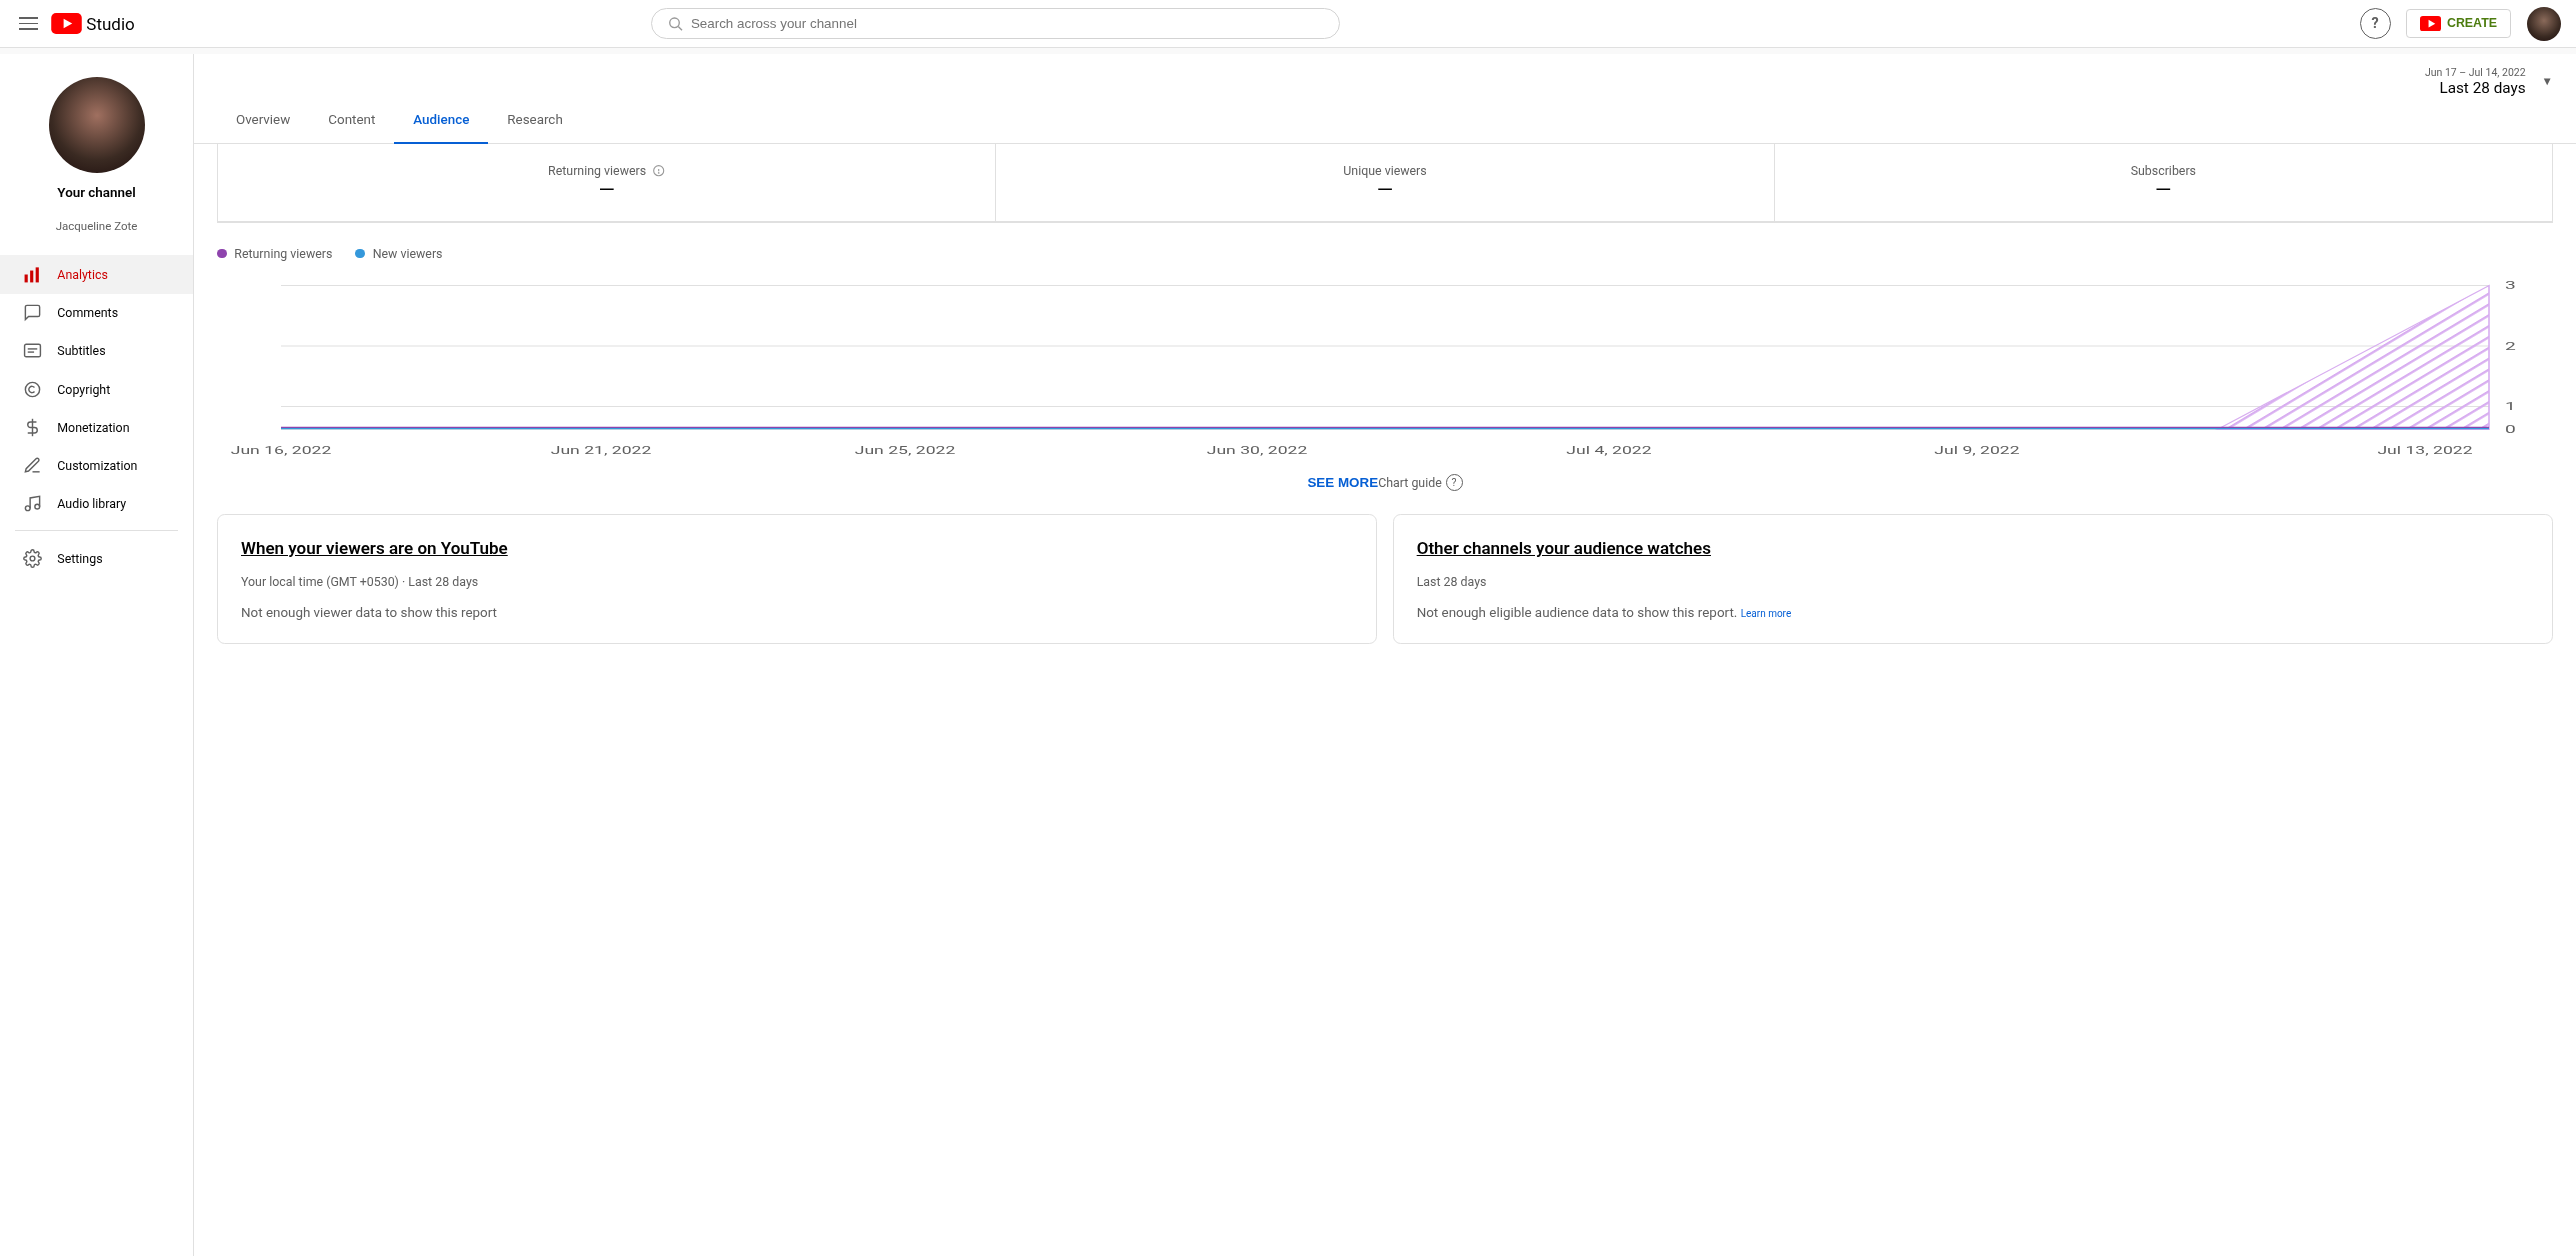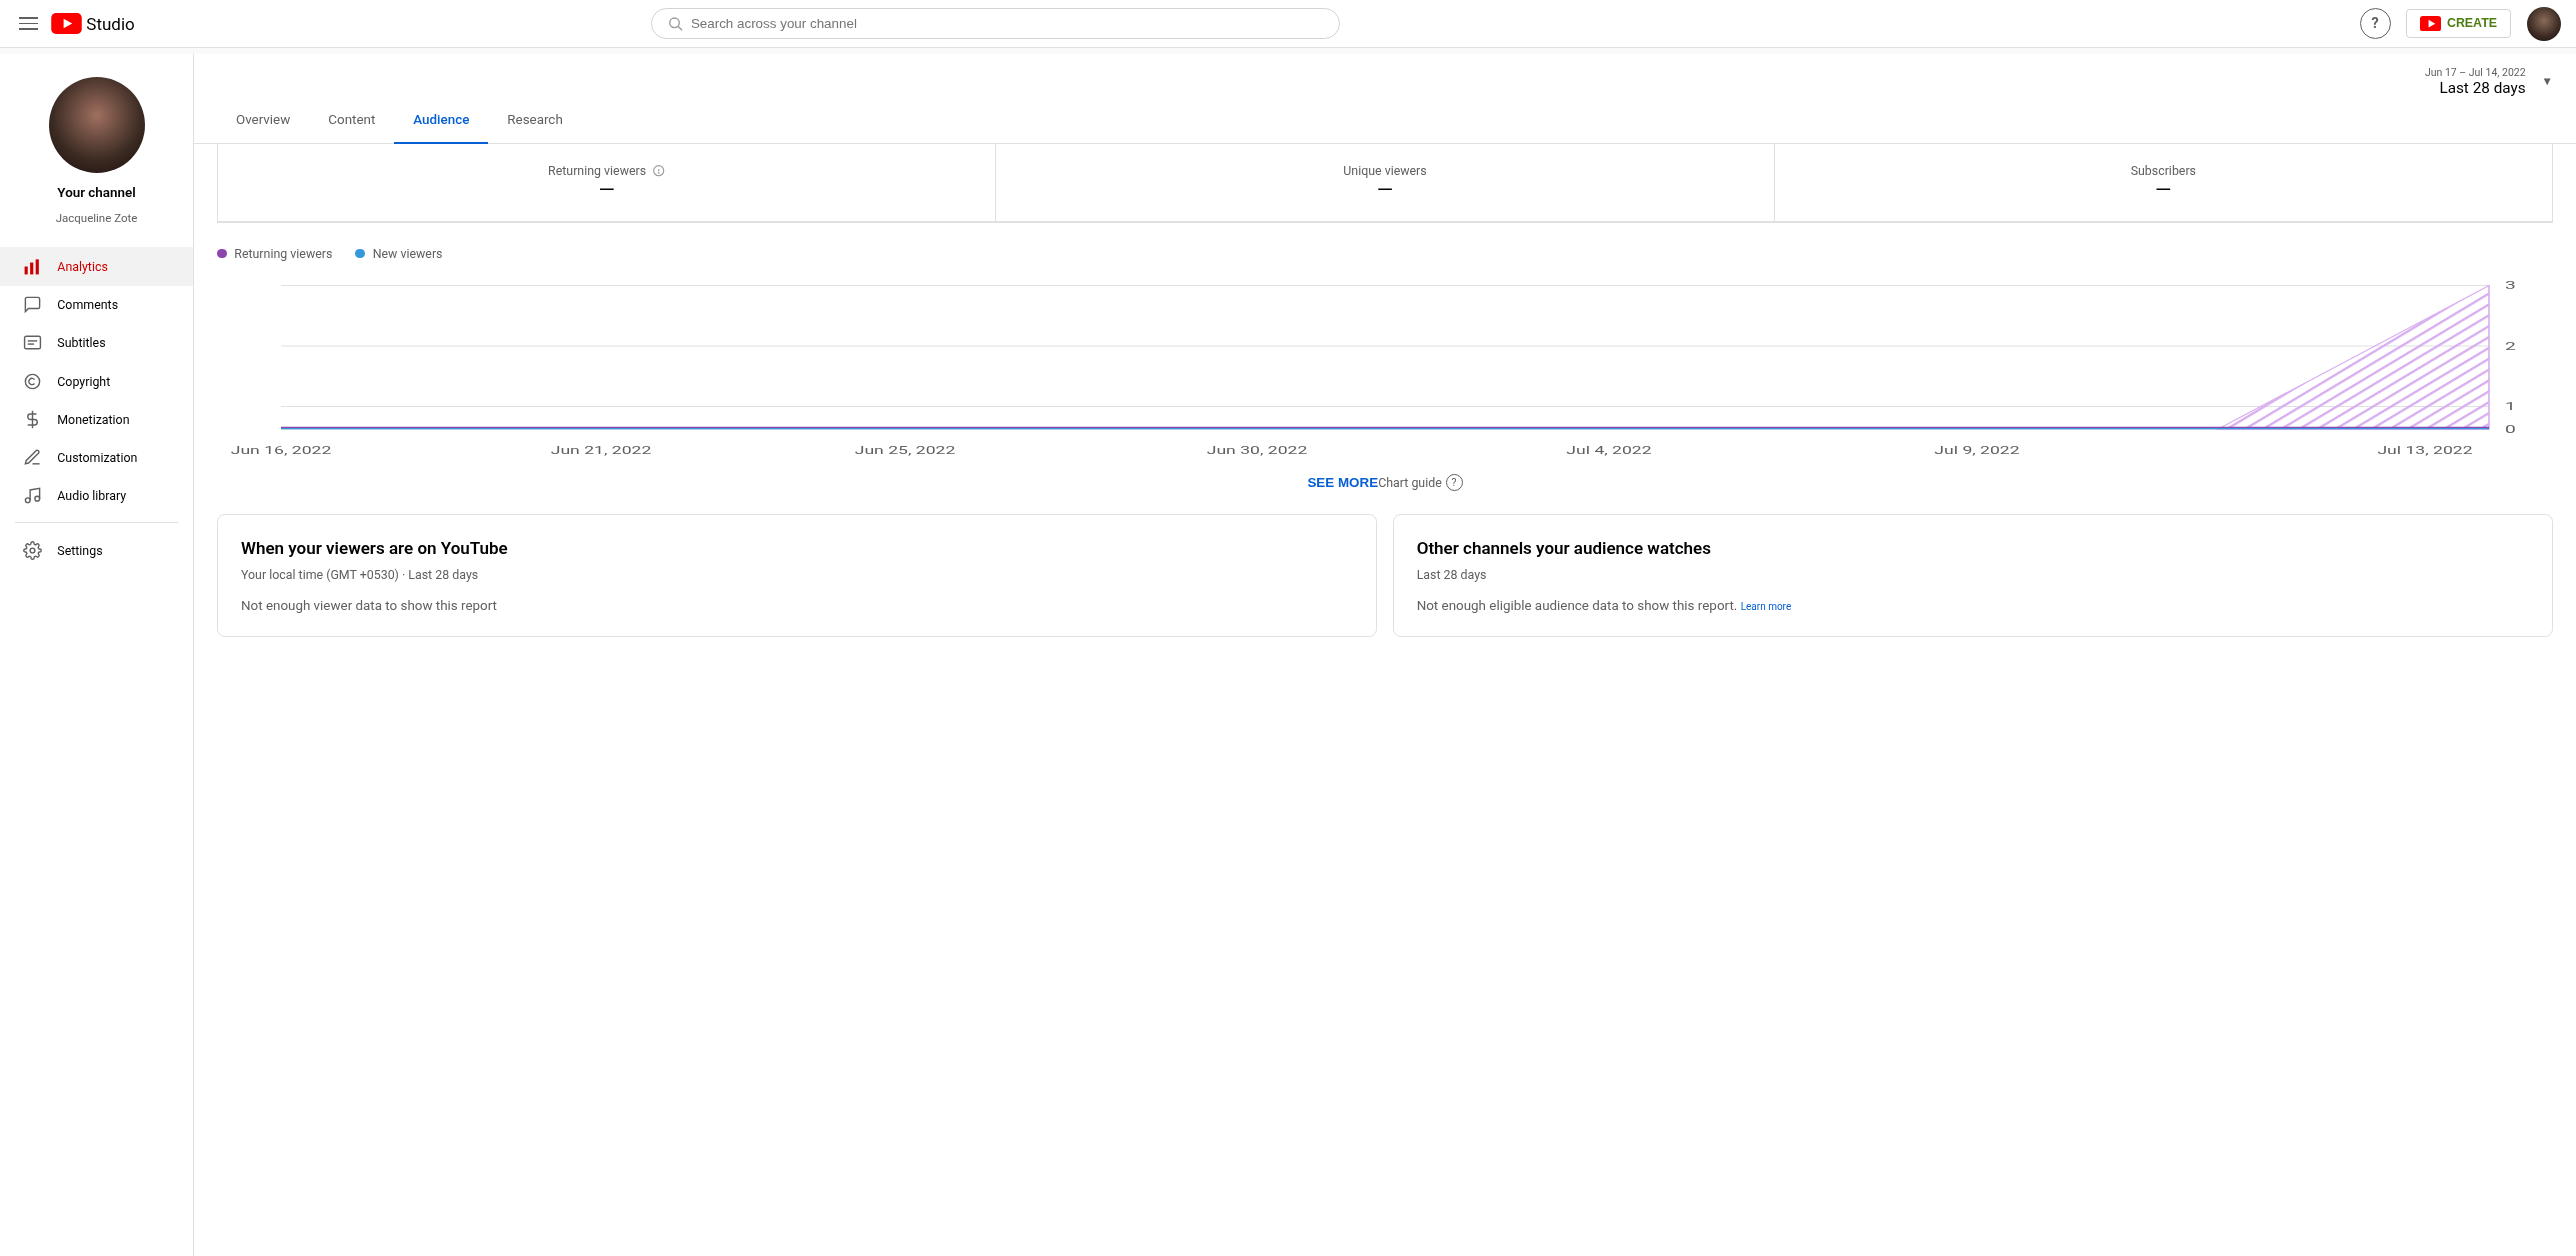--- a/index.html
+++ b/index.html
@@ -55,21 +55,21 @@
       width: 194px; background: #fff; border-right: 1px solid #e0e0e0;
       display: flex; flex-direction: column; overflow-y: auto; flex-shrink: 0;
     }
     .channel-info { display: flex; flex-direction: column; align-items: center; padding: 23px 15.3px 15.3px; }
     .channel-avatar {
       width: 96px; height: 96px; border-radius: 50%; overflow: hidden;
       background: radial-gradient(circle at 50% 40%, #a07060 0%, #3a2a22 60%, #1a0a0a 100%);
       margin-bottom: 11.5px;
     }
     .channel-name { font-size: 13.4px; font-weight: 600; color: #030303; }
-    .channel-handle { font-size: 11.5px; color: #606060; margin-top: 11px; }
+    .channel-handle { font-size: 11.5px; color: #606060; margin-top: 19px; }
 
     .sidebar-nav { display: flex; flex-direction: column; padding: 7.7px 0; }
     .sidebar-item {
       display: flex; align-items: center; gap: 15.3px;
       padding: 9.6px 23px; cursor: pointer; font-size: 12.4px; color: #030303;
       border-radius: 0; position: relative;
     }
     .sidebar-item.active { background: #f2f2f2; color: #cc0000; font-weight: 400; }
     .sidebar-item.active .sidebar-icon { color: #cc0000; }
     .sidebar-icon { width: 19px; height: 19px; display: flex; align-items: center; justify-content: center; font-size: 17px; color: #606060; flex-shrink: 0; }
@@ -120,21 +120,21 @@
     .see-more-btn { color: #065fd4; font-size: 13.4px; font-weight: 600; cursor: pointer; text-decoration: none; background: none; border: none; }
     .chart-guide { display: flex; align-items: center; gap: 3.8px; font-size: 12.4px; color: #606060; cursor: pointer; }
     .chart-guide-icon { width: 17px; height: 17px; border-radius: 50%; border: 1.4px solid #606060; display: flex; align-items: center; justify-content: center; font-size: 10.5px; }
 
     
     .bottom-cards { display: flex; gap: 15.3px; padding: 0 23px 23px; }
     .bottom-card {
       flex: 1; border: 1px solid #e0e0e0; border-radius: 7.7px; padding: 23px;
       background: #fff;
     }
-    .bottom-card-title { font-size: 17px; font-weight: 600; color: #030303; margin-bottom: 9px; }
+    .bottom-card-title { font-size: 17px; font-weight: 600; color: #030303; margin-bottom: 16px; text-decoration: underline; }
     .bottom-card-subtitle { font-size: 12.4px; color: #606060; margin-bottom: 15.3px; }
     .bottom-card-empty { font-size: 13.4px; color: #606060; }
     .learn-more { color: #065fd4; text-decoration: none; font-size: 10px; }
   </style>
 </head>
 <body>
 
 <nav class="top-nav">
   <div class="nav-left">
     <div class="hamburger-icon">

